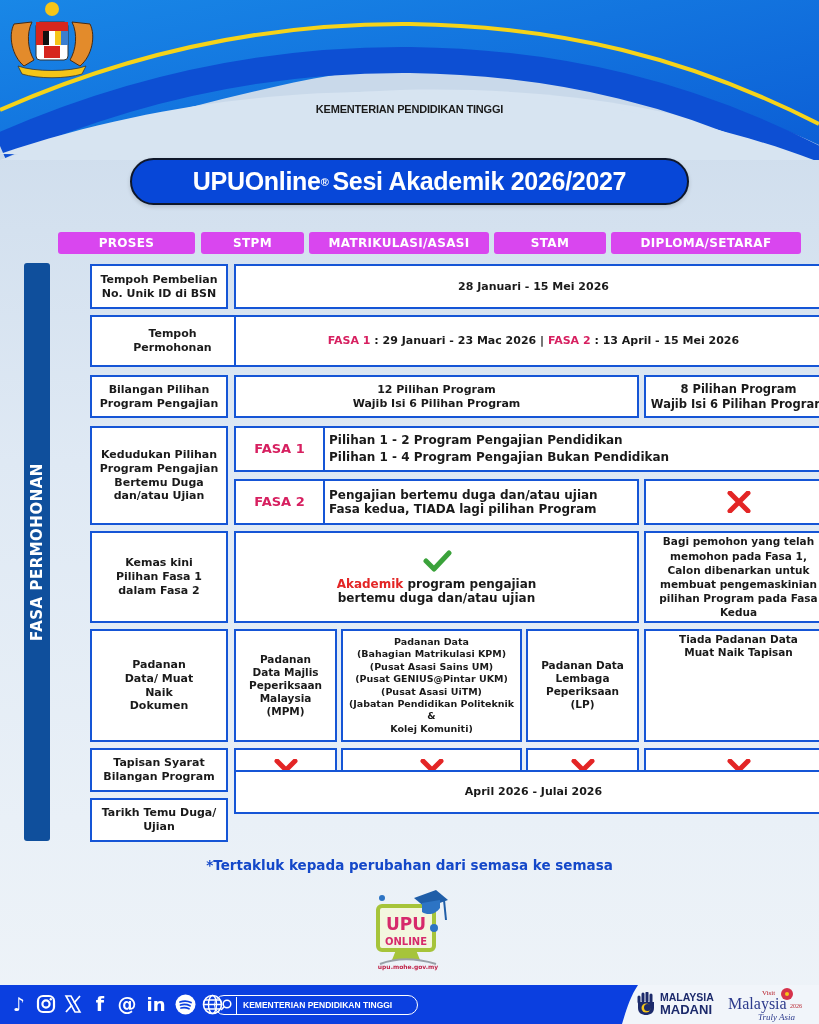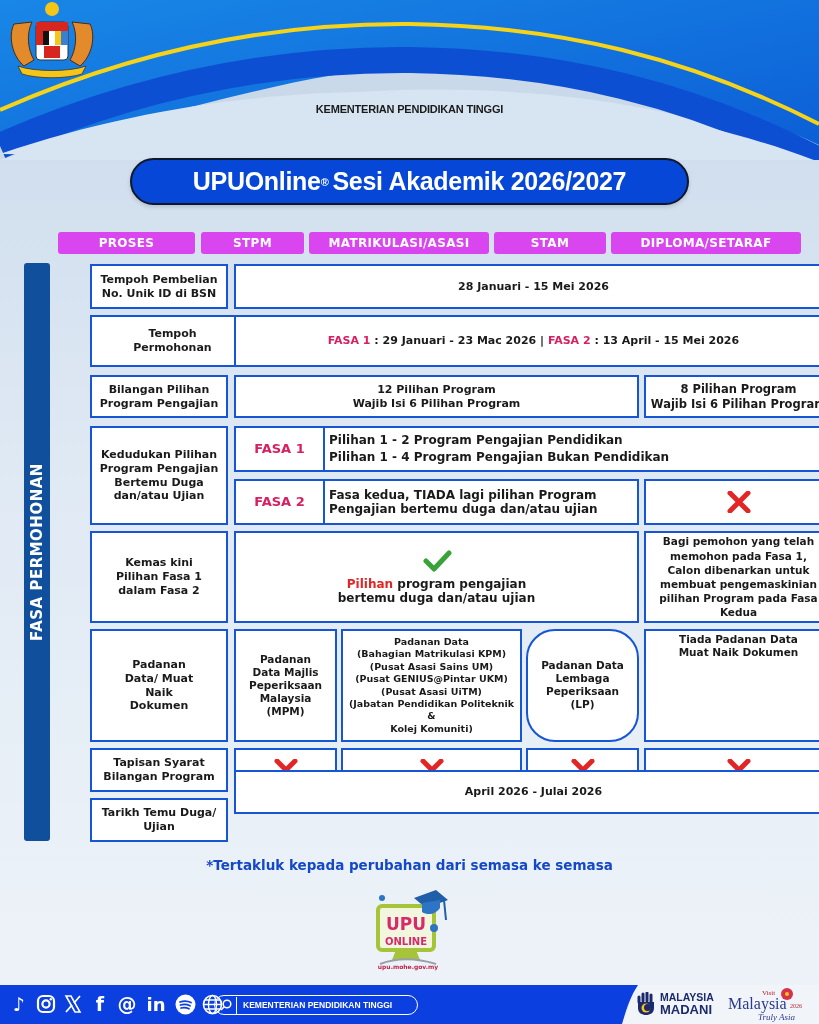--- a/index.html
+++ b/index.html
@@ -167,62 +167,62 @@
   <span class="fasa-lbl">FASA 1</span>
 </div>
 <div class="cell big left" style="left:291px;top:426px;width:510px;height:46px;line-height:1.45;font-size:12px;">
   <span>Pilihan 1 - 2 Program Pengajian Pendidikan</span>
   <span>Pilihan 1 - 4 Program Pengajian Bukan Pendidikan</span>
 </div>
 <div class="cell" style="left:202px;top:479px;width:91px;height:46px;">
   <span class="fasa-lbl">FASA 2</span>
 </div>
 <div class="cell big left" style="left:291px;top:479px;width:316px;height:46px;line-height:1.2;font-size:12px;">
+  <span>Pengajian bertemu duga dan/atau ujian</span>
   <span>Fasa kedua, TIADA lagi pilihan Program</span>
-  <span>Pengajian bertemu duga dan/atau ujian</span>
 </div>
 <div class="cell" style="left:612px;top:479px;width:189px;height:46px;">
   <svg class="xmark" width="24" height="22" viewBox="0 0 24 22">
       <path d="M3,2 L21,20 M21,2 L3,20" stroke="#e32525" stroke-width="5" stroke-linecap="round"></path>
     </svg>
 </div>
 
 <div class="cell" style="left:58px;top:531px;width:138px;height:92px;">
   <span style="max-width:100px;">Kemas kini Pilihan Fasa 1 dalam Fasa 2</span>
 </div>
 <div class="cell big" style="left:202px;top:531px;width:405px;height:92px;line-height:1.2;font-size:12px;">
   <svg class="check" width="30" height="24" viewBox="0 0 30 24" style="margin-bottom:4px;">
       <path d="M4,12 L12,20 L27,4" fill="none" stroke="#3aa23a" stroke-width="5" stroke-linecap="round" stroke-linejoin="round"></path>
     </svg>
-  <span><span class="red">Pilihan</span><span> program pengajian</span></span>
+  <span><span class="red">Akademik</span><span> program pengajian</span></span>
   <span>bertemu duga dan/atau ujian</span>
 </div>
 <div class="cell" style="left:612px;top:531px;width:189px;height:92px;font-size:10.5px;line-height:1.35;padding:4px 10px;">Bagi pemohon yang telah memohon pada Fasa 1, Calon dibenarkan untuk membuat pengemaskinian pilihan Program pada Fasa Kedua</div>
 
 <div class="cell" style="left:58px;top:629px;width:138px;height:113px;">
   <span style="max-width:90px;">Padanan Data/ Muat Naik Dokumen</span>
 </div>
 <div class="cell" style="left:202px;top:629px;width:103px;height:113px;font-size:10.5px;">
   <span style="max-width:76px;">Padanan Data Majlis Peperiksaan Malaysia (MPM)</span>
 </div>
 <div class="cell small" style="left:309px;top:629px;width:181px;height:113px;">
   <span>Padanan Data</span>
   <span>(Bahagian Matrikulasi KPM)</span>
   <span>(Pusat Asasi Sains UM)</span>
   <span>(Pusat GENIUS@Pintar UKM)</span>
   <span>(Pusat Asasi UiTM)</span>
   <span>(Jabatan Pendidikan Politeknik &amp;</span>
   <span>Kolej Komuniti)</span>
 </div>
-<div class="cell" style="left:494px;top:629px;width:113px;height:113px;font-size:10.5px;justify-content:flex-start;padding-top:28px;border-radius:29px;">
+<div class="cell" style="left:494px;top:629px;width:113px;height:113px;font-size:10.5px;justify-content:flex-start;padding-top:28px;">
   <span style="max-width:84px;">Padanan Data Lembaga Peperiksaan (LP)</span>
 </div>
 <div class="cell" style="left:612px;top:629px;width:189px;height:113px;font-size:10.5px;justify-content:flex-start;">
   <span>Tiada Padanan Data</span>
-  <span>Muat Naik Dokumen</span>
+  <span>Muat Naik Tapisan</span>
 </div>
 
 <div class="cell" style="left:58px;top:748px;width:138px;height:44px;">Tapisan Syarat Bilangan Program</div>
 <div class="cell" style="left:202px;top:748px;width:103px;height:44px;">
   <svg width="24" height="22" viewBox="0 0 24 22">
       <path d="M3,2 L21,20 M21,2 L3,20" stroke="#e32525" stroke-width="5" stroke-linecap="round"></path>
     </svg>
 </div>
 <div class="cell" style="left:309px;top:748px;width:181px;height:44px;">
   <svg width="24" height="22" viewBox="0 0 24 22">

